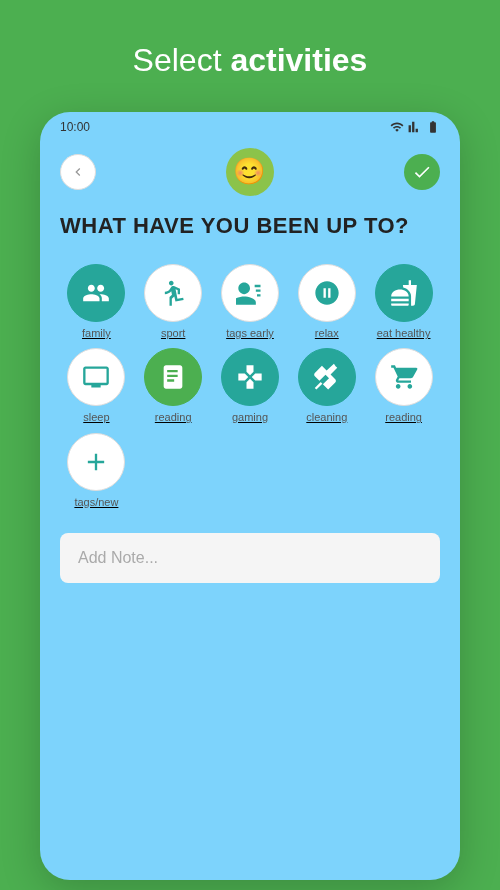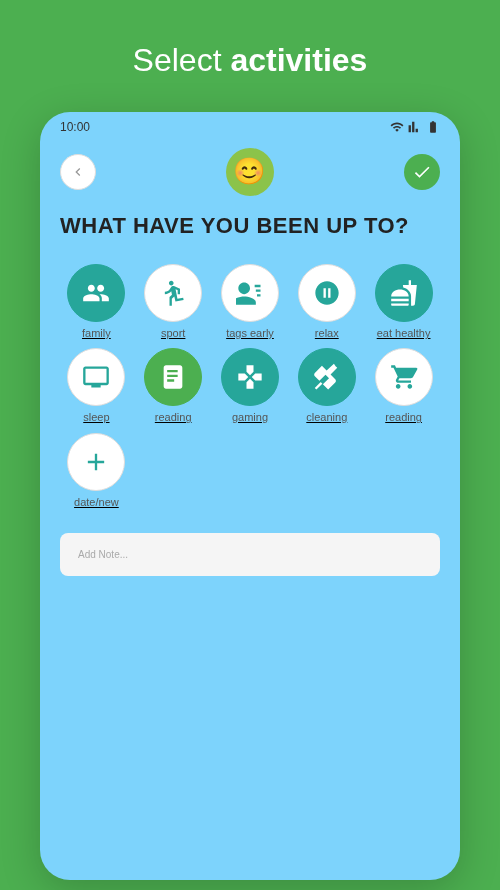--- a/index.html
+++ b/index.html
@@ -175,21 +175,21 @@
       text-align: center;
       line-height: 1.2;
     }
 
     .add-note-bar {
       margin: 8px 0 0;
       background: #f5f5f5;
       border-radius: 8px;
       padding: 16px 18px;
       color: #aaa;
-      font-size: 10px;
+      font-size: 16px;
     }
 
     
     .icon-white { fill: white; }
     .icon-teal { fill: #26A69A; }
   </style>
 </head>
 <body>
 
 <div class="header">
@@ -332,21 +332,21 @@
         </div>
         <span class="activity-label">reading</span>
       </div>
 
       <div class="activity-item">
         <div class="activity-icon">
           <svg viewBox="0 0 24 24">
             <path class="icon-teal" d="M19 13h-6v6h-2v-6H5v-2h6V5h2v6h6v2z"></path>
           </svg>
         </div>
-        <span class="activity-label">date/new</span>
+        <span class="activity-label">tags/new</span>
       </div>
 
     </div>
 
     <div class="add-note-bar">
       <span>Add Note...</span>
     </div>
   </div>
 </div>
 

